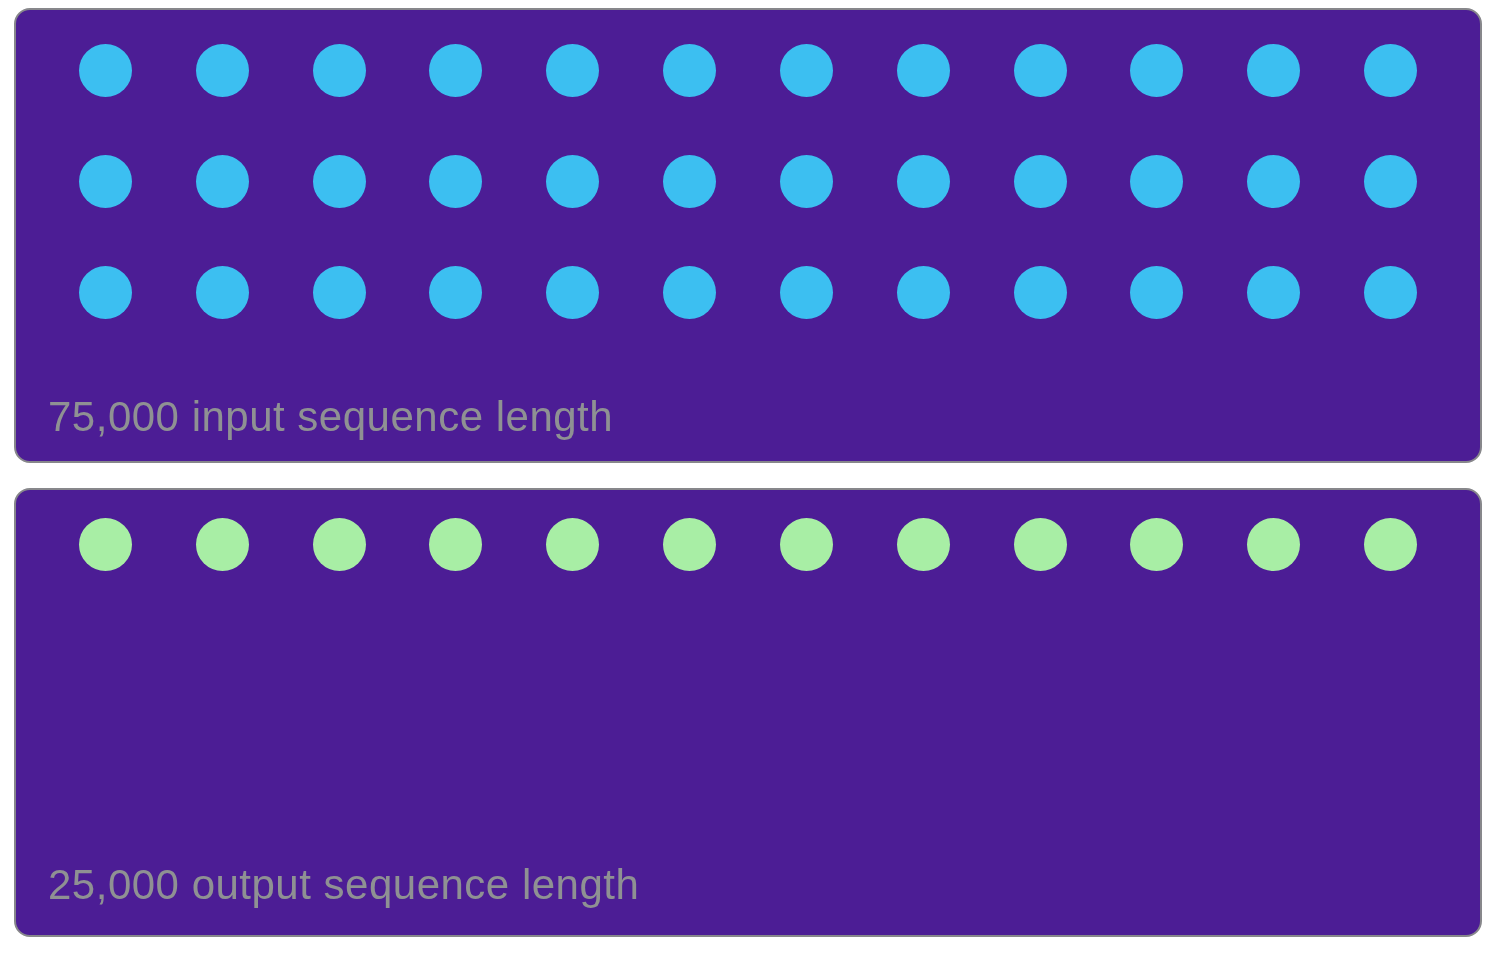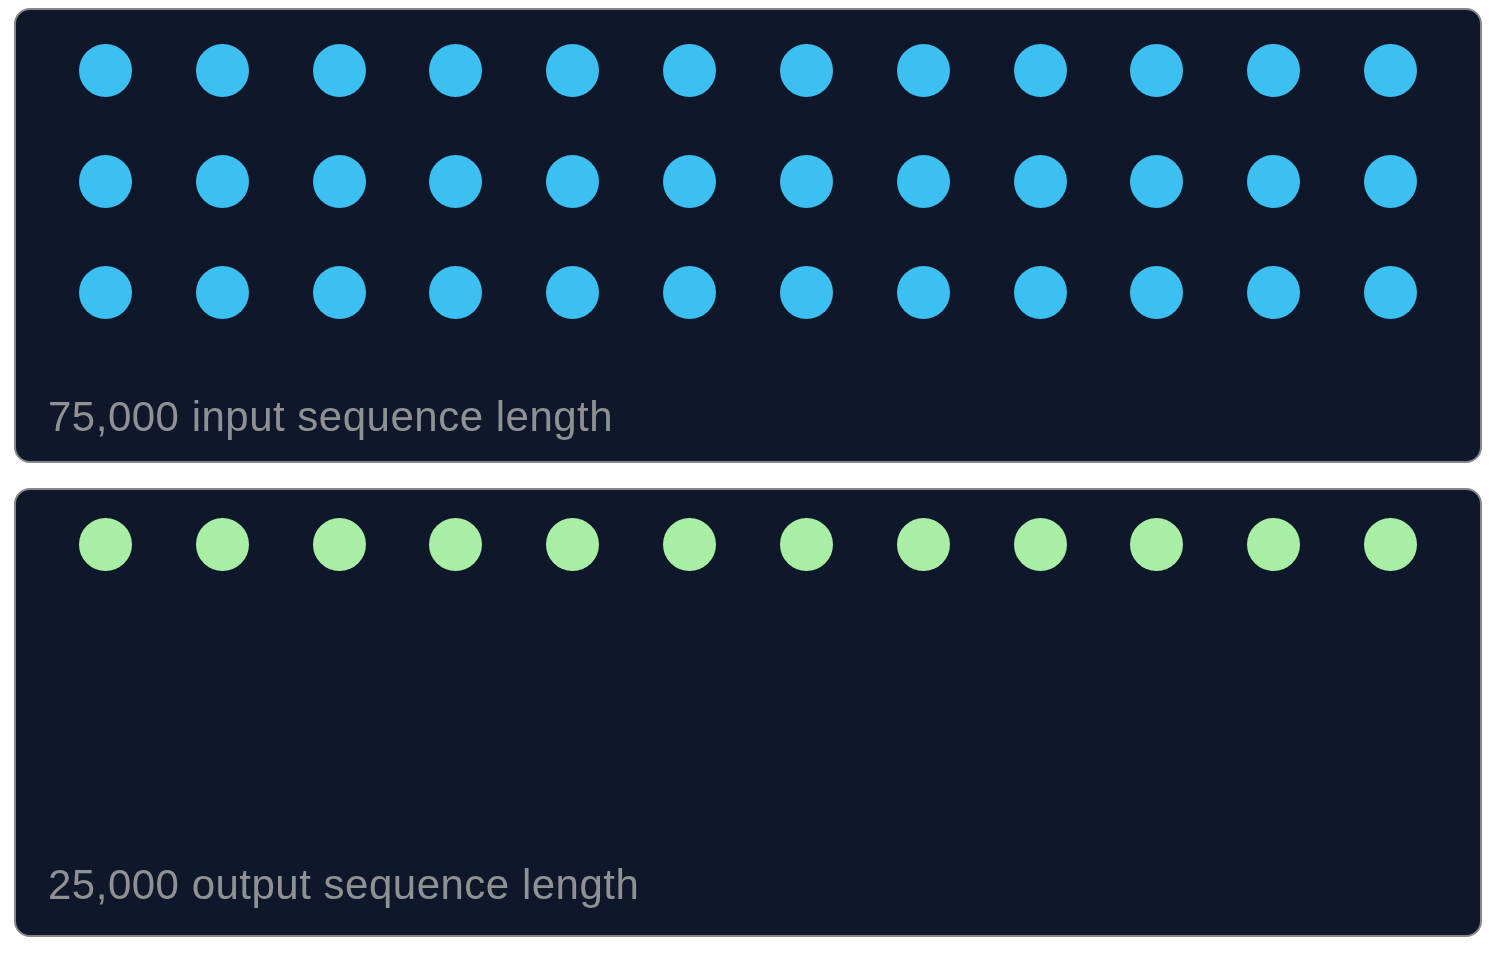--- a/index.html
+++ b/index.html
@@ -12,21 +12,21 @@
     width: 1500px;
     height: 953px;
     font-family: "Liberation Sans", sans-serif;
     overflow: hidden;
   }
   .panel {
     position: absolute;
     left: 14px;
     width: 1468px;
     box-sizing: border-box;
-    background: #0f172a;
+    background: #4c1d95;
     border: 2px solid #87878b;
     border-radius: 16px;
   }
   #panel-input  { top: 8px;   height: 455px; }
   #panel-output { top: 488px; height: 449px; }
 
   .dot-grid {
     display: flex;
     flex-direction: column;
     gap: 58px;

